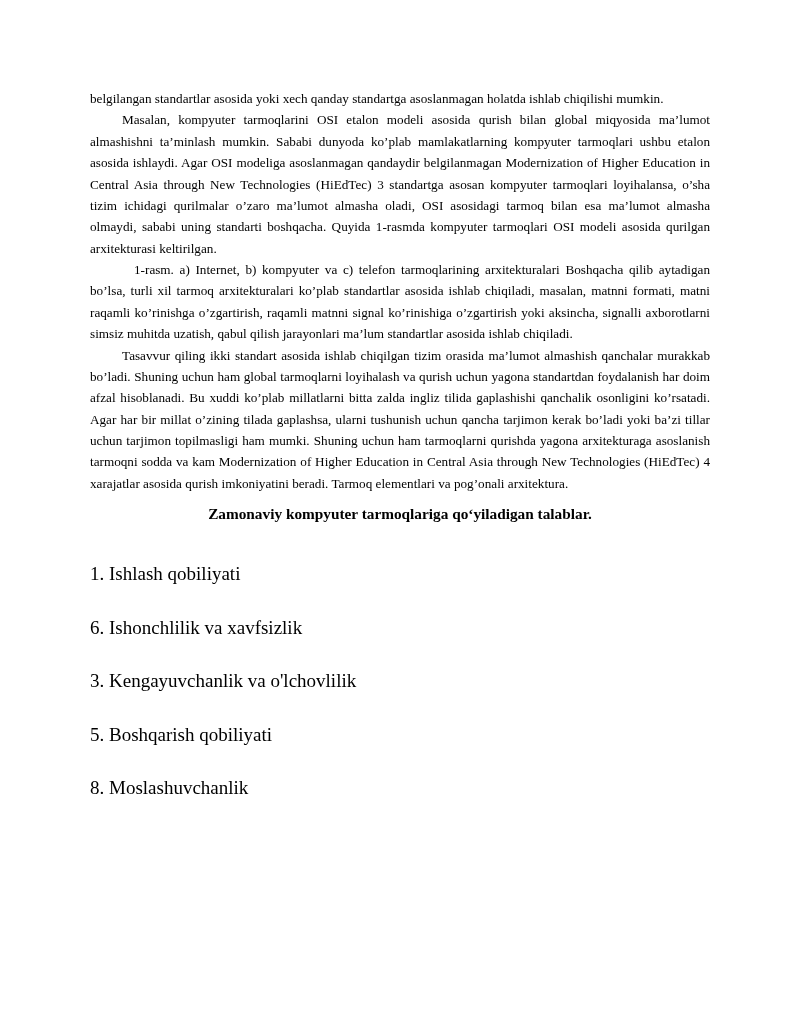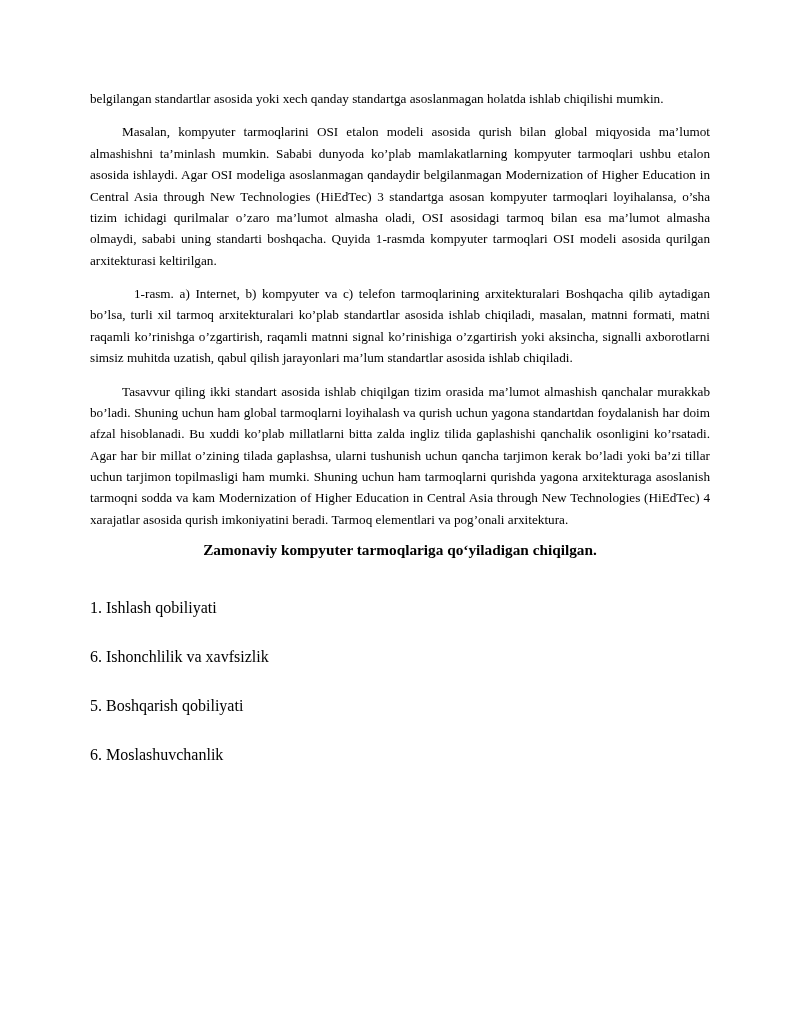--- a/index.html
+++ b/index.html
@@ -28,42 +28,42 @@
     line-height: 1.62;
     text-align: justify;
     text-justify: inter-word;
     margin: 0 0 0 0;
     hyphens: none;
   }
   .para {
     margin: 0;
   }
   .para + .para {
-    margin-top: 12px;
+    margin-top: 0;
   }
   .indent {
     text-indent: 32px;
   }
   .indent-wide {
     text-indent: 44px;
   }
   .heading {
     font-family: "Liberation Serif", serif;
     font-size: 15.3px;
     font-weight: bold;
     text-align: center;
     margin: 9px 0 0 0;
     line-height: 1.5;
   }
   .list-block {
     margin-top: 34px;
   }
   .list-item {
     font-family: "Liberation Serif", serif;
-    font-size: 16px;
+    font-size: 19px;
     line-height: 1.5;
     text-align: left;
     margin: 0 0 25px 0;
   }
   .list-item:last-child {
     margin-bottom: 0;
   }
   .trailing {
     margin-top: 0;
   }
@@ -73,22 +73,23 @@
 
 <div class="page">
 
   <div class="body-text">
     <p class="para">belgilangan standartlar asosida yoki xech qanday standartga asoslanmagan holatda ishlab chiqilishi mumkin.</p>
     <p class="para indent">Masalan, kompyuter tarmoqlarini OSI etalon modeli asosida qurish bilan global miqyosida ma’lumot almashishni ta’minlash mumkin. Sababi dunyoda ko’plab mamlakatlarning kompyuter tarmoqlari ushbu etalon asosida ishlaydi. Agar OSI modeliga asoslanmagan qandaydir belgilanmagan Modernization of Higher Education in Central Asia through New Technologies (HiEdTec) 3 standartga asosan kompyuter tarmoqlari loyihalansa, o’sha tizim ichidagi qurilmalar o’zaro ma’lumot almasha oladi, OSI asosidagi tarmoq bilan esa ma’lumot almasha olmaydi, sababi uning standarti boshqacha. Quyida 1-rasmda kompyuter tarmoqlari OSI modeli asosida qurilgan arxitekturasi keltirilgan.</p>
     <p class="para indent-wide">1-rasm. a) Internet, b) kompyuter va c) telefon tarmoqlarining arxitekturalari Boshqacha qilib aytadigan bo’lsa, turli xil tarmoq arxitekturalari ko’plab standartlar asosida ishlab chiqiladi, masalan, matnni formati, matni raqamli ko’rinishga o’zgartirish, raqamli matnni signal ko’rinishiga o’zgartirish yoki aksincha, signalli axborotlarni simsiz muhitda uzatish, qabul qilish jarayonlari ma’lum standartlar asosida ishlab chiqiladi.</p>
     <p class="para indent">Tasavvur qiling ikki standart asosida ishlab chiqilgan tizim orasida ma’lumot almashish qanchalar murakkab bo’ladi. Shuning uchun ham global tarmoqlarni loyihalash va qurish uchun yagona standartdan foydalanish har doim afzal hisoblanadi. Bu xuddi ko’plab millatlarni bitta zalda ingliz tilida gaplashishi qanchalik osonligini ko’rsatadi. Agar har bir millat o’zining tilada gaplashsa, ularni tushunish uchun qancha tarjimon kerak bo’ladi yoki ba’zi tillar uchun tarjimon topilmasligi ham mumki. Shuning uchun ham tarmoqlarni qurishda yagona arxitekturaga asoslanish tarmoqni sodda va kam     Modernization of Higher Education in Central Asia through New Technologies (HiEdTec) 4 xarajatlar asosida qurish imkoniyatini beradi. Tarmoq elementlari va pog’onali arxitektura.</p>
   </div>
 
-  <h2 class="heading">Zamonaviy kompyuter tarmoqlariga qo‘yiladigan chiqilgan.</h2>
+  <h2 class="heading">Zamonaviy kompyuter tarmoqlariga qo‘yiladigan talablar.</h2>
 
   <div class="list-block">
     <p class="list-item">1. Ishlash qobiliyati</p>
     <p class="list-item">6. Ishonchlilik va xavfsizlik</p>
+    <p class="list-item">3. Kengayuvchanlik va o'lchovlilik</p>
     <p class="list-item">5. Boshqarish qobiliyati</p>
-    <p class="list-item">6. Moslashuvchanlik</p>
+    <p class="list-item">8. Moslashuvchanlik</p>
   </div>
 
 </div>
 
 </body></html>

